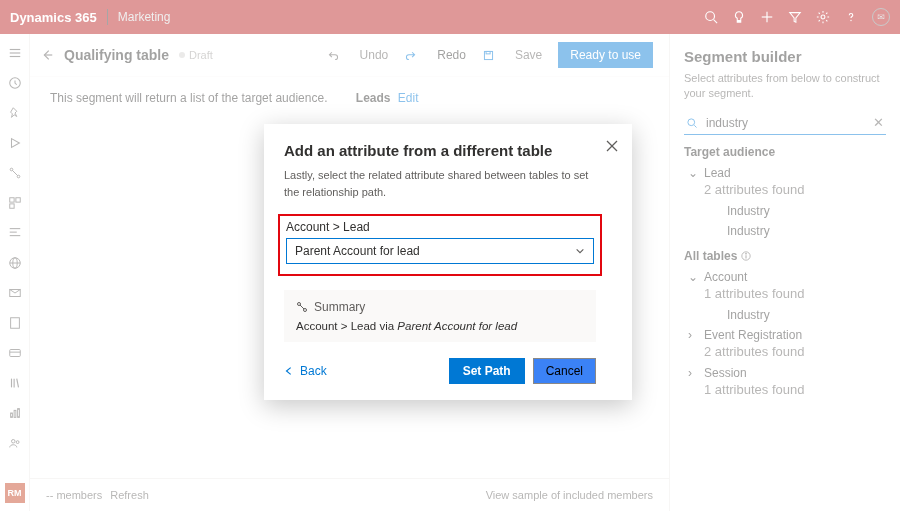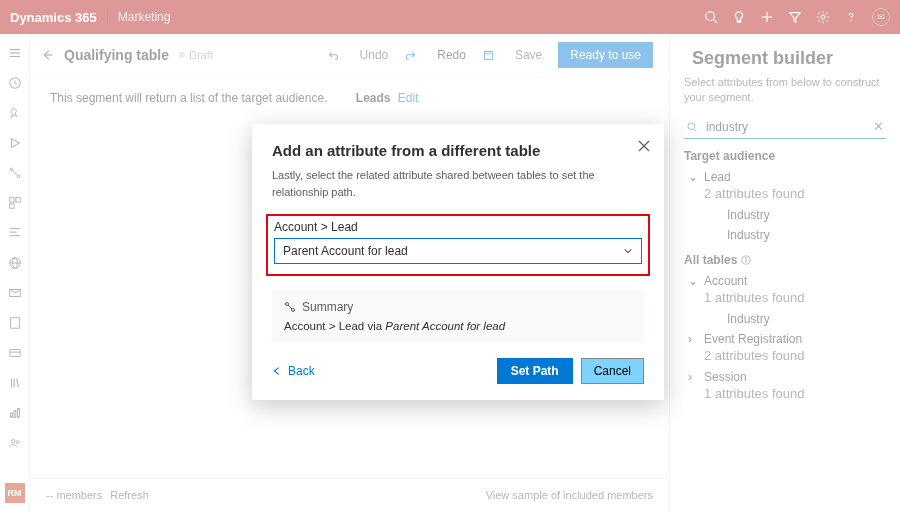--- a/index.html
+++ b/index.html
@@ -31,54 +31,54 @@
   .cmd.redo span { color:#323130;}
   .btn-ready { background:#0078d4; color:#fff; padding:6px 12px; font-size:12px; border:none;}
   .content { padding:14px 20px; flex:1; position:relative;}
   .desc { font-size:12px; color:#323130;}
   .desc b { font-weight:600;padding-left:25px;}
   .desc .edit { color:#0078d4; margin-left:4px;}
   .searcharea { position:absolute; left:50%; top:220px; transform:translateX(-50%); color:#605e5c; font-size:13px; font-weight:600;}
   .footer { border-top:1px solid #edebe9; padding:10px 16px; display:flex; align-items:center; justify-content:space-between; color:#605e5c; font-size:11px; margin-top:auto;}
   .refresh { margin-left:8px; color:#605e5c;}
   .right { width:230px; padding:14px 14px 14px 14px; overflow:hidden;}
-  .right h2 { font-size:18px; font-weight:600; margin:0 0 6px 8px;}
+  .right h2 { font-size:15px; font-weight:600; margin:0 0 6px 0;}
   .right .sub { font-size:11px; color:#605e5c; margin-bottom:10px; line-height:1.4;}
   .searchbox { display:flex; align-items:center; border-bottom:1px solid #0078d4; padding:3px 2px; margin-bottom:10px;}
   .searchbox svg { width:12px; height:12px; fill:none; stroke:#0078d4; margin-right:6px;}
   .searchbox input { border:none; outline:none; flex:1; font-size:12px; color:#323130; background:transparent;}
   .clear { color:#605e5c; font-size:13px; cursor:pointer;}
   .sect { font-size:12px; font-weight:600; margin:8px 0 4px 0; display:flex; align-items:center; gap:4px;}
   .node { display:flex; align-items:center; gap:6px; padding:3px 0 3px 4px; font-size:12px; color:#323130;}
   .node .chev { width:10px; display:inline-block;}
   .node.child { padding-left:26px; color:#323130;}
   .found { font-size:13px; color:#605e5c; padding-left:20px; margin-top:-1px; margin-bottom:4px;}
   .listicon svg { width:11px; height:11px; fill:#605e5c;}
   .infoicon svg { width:10px; height:10px; stroke:#605e5c; fill:none;}
   
   .overlay { position:absolute; inset:0; background:rgba(255,255,255,0.55);}
-  .modal { position:absolute; left:252px; top:124px; width:412px; background:#fff; box-shadow:0 6px 24px rgba(0,0,0,0.22); padding:18px 20px 16px 20px;}
+  .modal { position:absolute; left:264px; top:124px; width:368px; background:#fff; box-shadow:0 6px 24px rgba(0,0,0,0.22); padding:18px 36px 16px 20px;}
   .modal h3 { margin:0 0 8px 0; font-size:15px; font-weight:600;}
   .modal .close { position:absolute; right:14px; top:16px; cursor:pointer;}
   .modal .close svg { width:12px; height:12px; stroke:#605e5c;}
   .modal .mdesc { font-size:11px; color:#605e5c; line-height:1.5; margin-bottom:14px;}
   .hlbox { border:2px solid #e2070f; padding:4px 6px 10px 6px; margin:0 -6px 14px -6px;}
   .crumb { font-size:12px; color:#323130; margin-bottom:4px;}
   .select { border:1px solid #0078d4; height:26px; display:flex; align-items:center; justify-content:space-between; padding:0 8px; font-size:12px;}
   .select svg { width:10px; height:10px; stroke:#605e5c; fill:none;}
   .summary { background:#faf9f8; padding:10px 12px; font-size:12px; margin-bottom:16px;}
   .summary .srow { display:flex; align-items:center; gap:6px; color:#605e5c; margin-bottom:6px;}
   .summary .stext { font-size:11.5px;}
   .summary .stext i { font-style:italic;}
   .mactions { display:flex; justify-content:space-between;}
   .backlnk { display:flex; align-items:center; gap:6px; color:#0078d4; font-size:12px;}
   .backlnk svg { width:10px; height:10px; stroke:#0078d4; fill:none;}
   .btnrow { display:flex; gap:8px;}
   .btn-pri { background:#0078d4; color:#fff; border:none; padding:6px 14px; font-size:12px; font-weight:600;}
-  .btn-sec { background:#7dd3fc; border:1px solid #8a8886; padding:5px 12px; font-size:12px;}
+  .btn-sec { background:#3b82f6; border:1px solid #8a8886; padding:5px 12px; font-size:12px;}
   svg { display:block;}
 </style>
 </head>
 <body>
 
 <div class="topbar">
   <div class="topbar-left">
     <span class="brand">Dynamics 365</span>
     <span class="divider-v"></span>
     <span class="module">Marketing</span>

